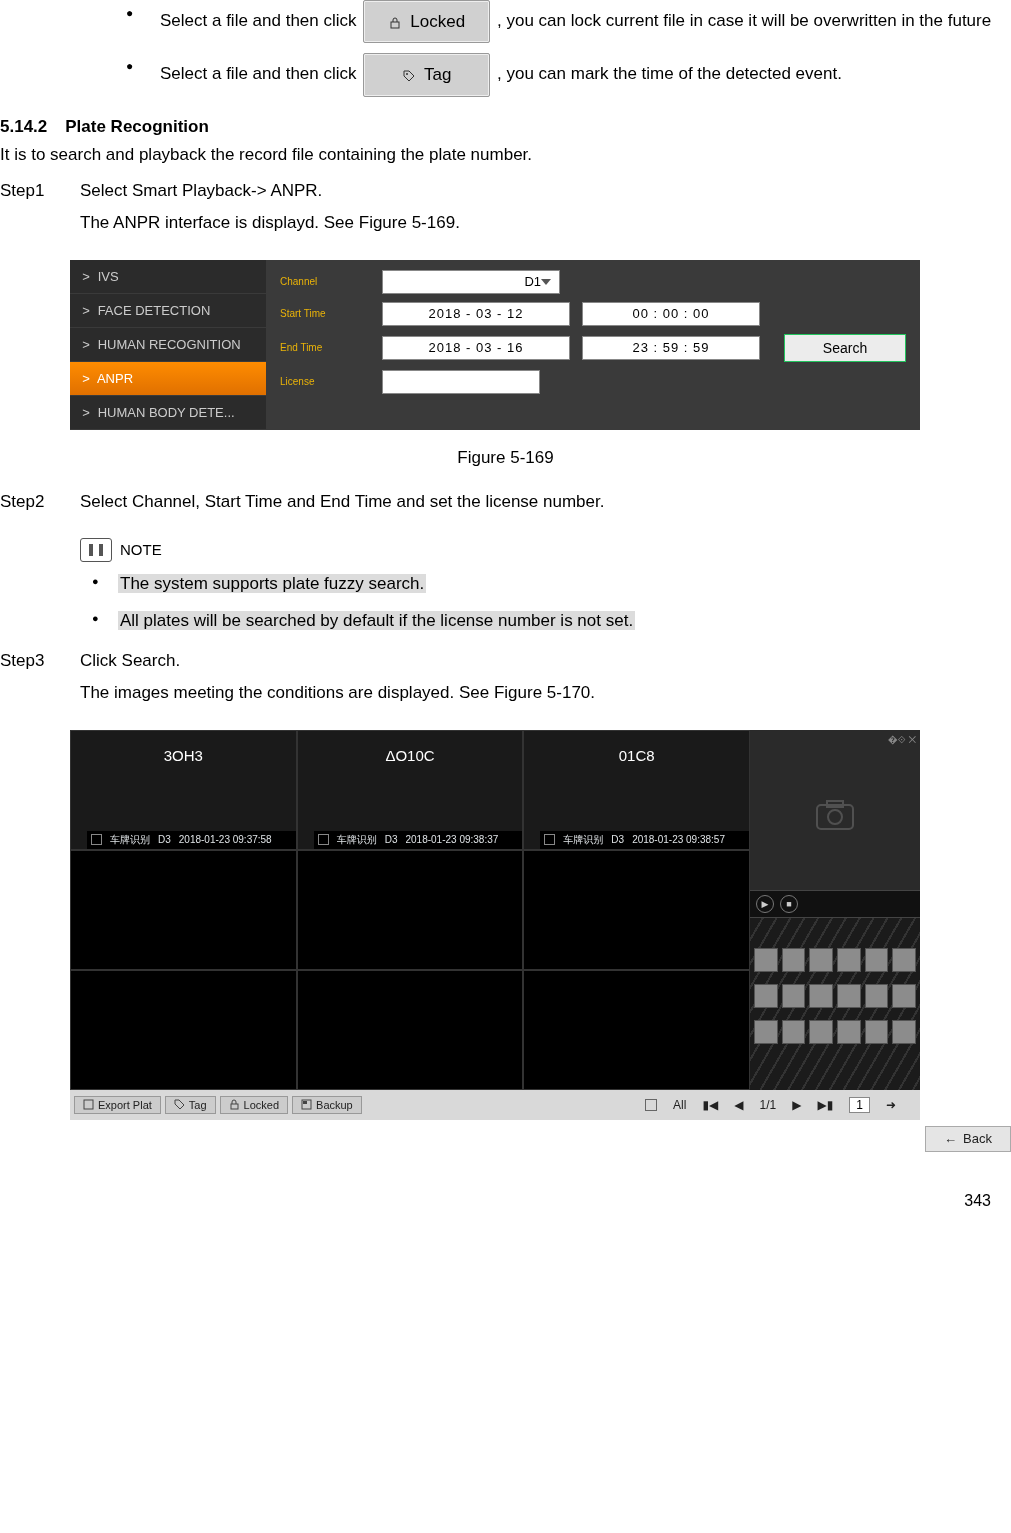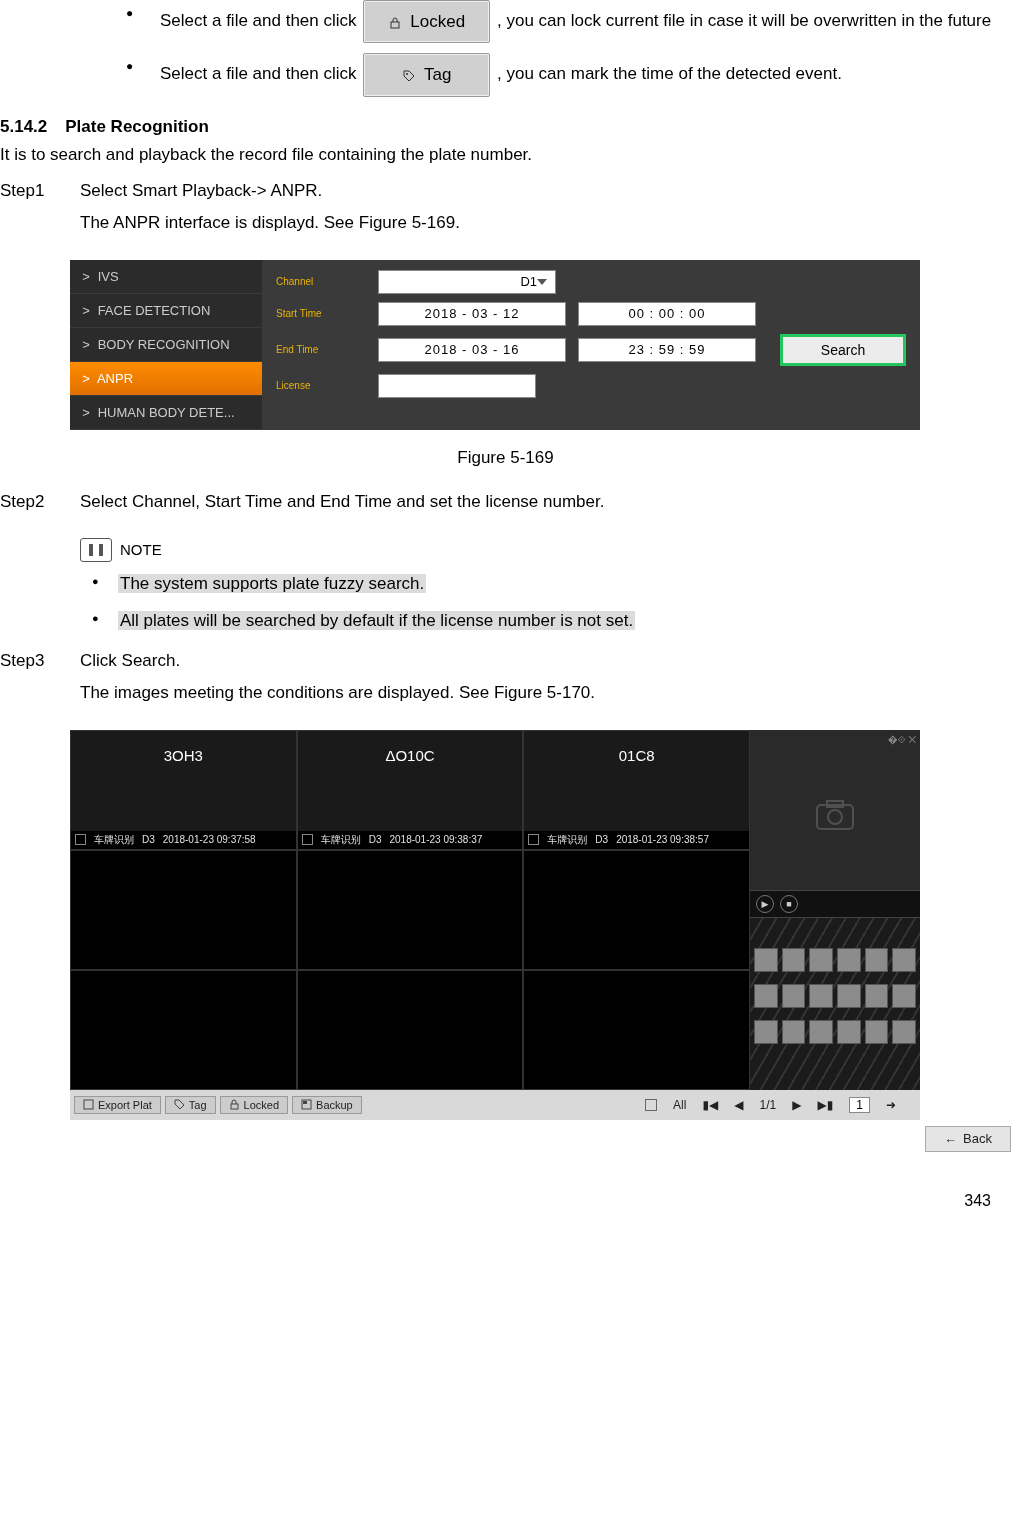--- a/index.html
+++ b/index.html
@@ -35,30 +35,30 @@
   .anpr-side .item.sel{background:linear-gradient(#ff8c00,#e07000);color:#fff}
   .anpr-side .chev{display:inline-block;width:8px;text-align:center;margin-right:4px}
   .anpr-main{flex:1;padding:10px 14px}
   .anpr-row{display:flex;align-items:center;margin-bottom:8px;gap:12px}
   .anpr-row .lbl{width:90px;color:#eab308;font-size:10px}
   .anpr-input,.anpr-select{background:#fff;color:#000;border:1px solid #888;height:22px;display:inline-flex;align-items:center;padding:0 8px;font-size:13px}
   .anpr-select{width:160px;justify-content:flex-end}
   .anpr-date{width:170px;justify-content:center;letter-spacing:1px}
   .anpr-time{width:160px;justify-content:center;letter-spacing:1px}
   .anpr-lic{width:140px}
-  .anpr-search{width:120px;height:26px;background:#ececec;border:3px solid #22c55e;display:inline-flex;align-items:center;justify-content:center;color:#000;font-size:14px;margin-left:12px}
+  .anpr-search{width:120px;height:26px;background:#ececec;border:1px solid #22c55e;display:inline-flex;align-items:center;justify-content:center;color:#000;font-size:14px;margin-left:12px}
 
   
   .res{width:850px;background:#000;color:#ccc;font-size:11px}
   .res-top{display:flex;height:360px}
   .res-grid{flex:1;display:grid;grid-template-columns:repeat(3,1fr);grid-template-rows:repeat(3,1fr)}
   .res-cell{border:1px solid #333;position:relative;background:#000}
   .res-cell.lite{background:#1a1a1a}
   .plate{position:absolute;top:16px;left:0;right:0;text-align:center;color:#fff;font-size:15px}
-  .cell-foot{position:absolute;bottom:0;left:0;right:0;background:#000;color:#dfe3e6;font-size:10px;padding:2px 4px;display:flex;gap:8px;align-items:center}
+  .cell-foot{position:absolute;bottom:0;left:16px;right:0;background:#000;color:#dfe3e6;font-size:10px;padding:2px 4px;display:flex;gap:8px;align-items:center}
   .cell-foot .cb{width:9px;height:9px;border:1px solid #888;display:inline-block}
   .res-right{width:170px;background:#2a2a2a;display:flex;flex-direction:column}
   .res-pv{flex:0 0 150px;display:flex;align-items:center;justify-content:center;border-bottom:1px solid #444;color:#777}
   .res-pv svg{opacity:.5}
   .res-ctrl{height:22px;display:flex;align-items:center;padding:2px 6px;gap:6px;border-bottom:1px solid #444;background:#111}
   .res-ctrl .c{width:16px;height:16px;border:1px solid #777;border-radius:50%;display:flex;align-items:center;justify-content:center;font-size:9px;color:#ccc}
   .res-thumb{flex:1;position:relative;overflow:hidden;background:#111}
   .res-thumb .building{position:absolute;inset:0;background:
      repeating-linear-gradient(120deg,#1b1b1b 0 10px,#333 10px 12px),
      linear-gradient(#0a0a0a,#222)}
@@ -116,21 +116,21 @@
     <div>Select Smart Playback-&gt; ANPR.</div>
     <div>The ANPR interface is displayd. See Figure 5-169.</div>
   </div>
 </div>
 
 <div class="fig">
   <div class="anpr">
     <div class="anpr-side">
       <div class="item"><span class="chev">&gt;</span> <span>IVS</span></div>
       <div class="item"><span class="chev">&gt;</span> <span>FACE DETECTION</span></div>
-      <div class="item"><span class="chev">&gt;</span> <span>BODY RECOGNITION</span></div>
+      <div class="item"><span class="chev">&gt;</span> <span>HUMAN RECOGNITION</span></div>
       <div class="item sel"><span class="chev">&gt;</span> <span>ANPR</span></div>
       <div class="item"><span class="chev">&gt;</span> <span>HUMAN BODY DETE...</span></div>
     </div>
     <div class="anpr-main">
       <div class="anpr-row">
         <div class="lbl">Channel</div>
         <div class="anpr-select">
               <span>D1</span>
               <span class="tri"></span>
             </div>

